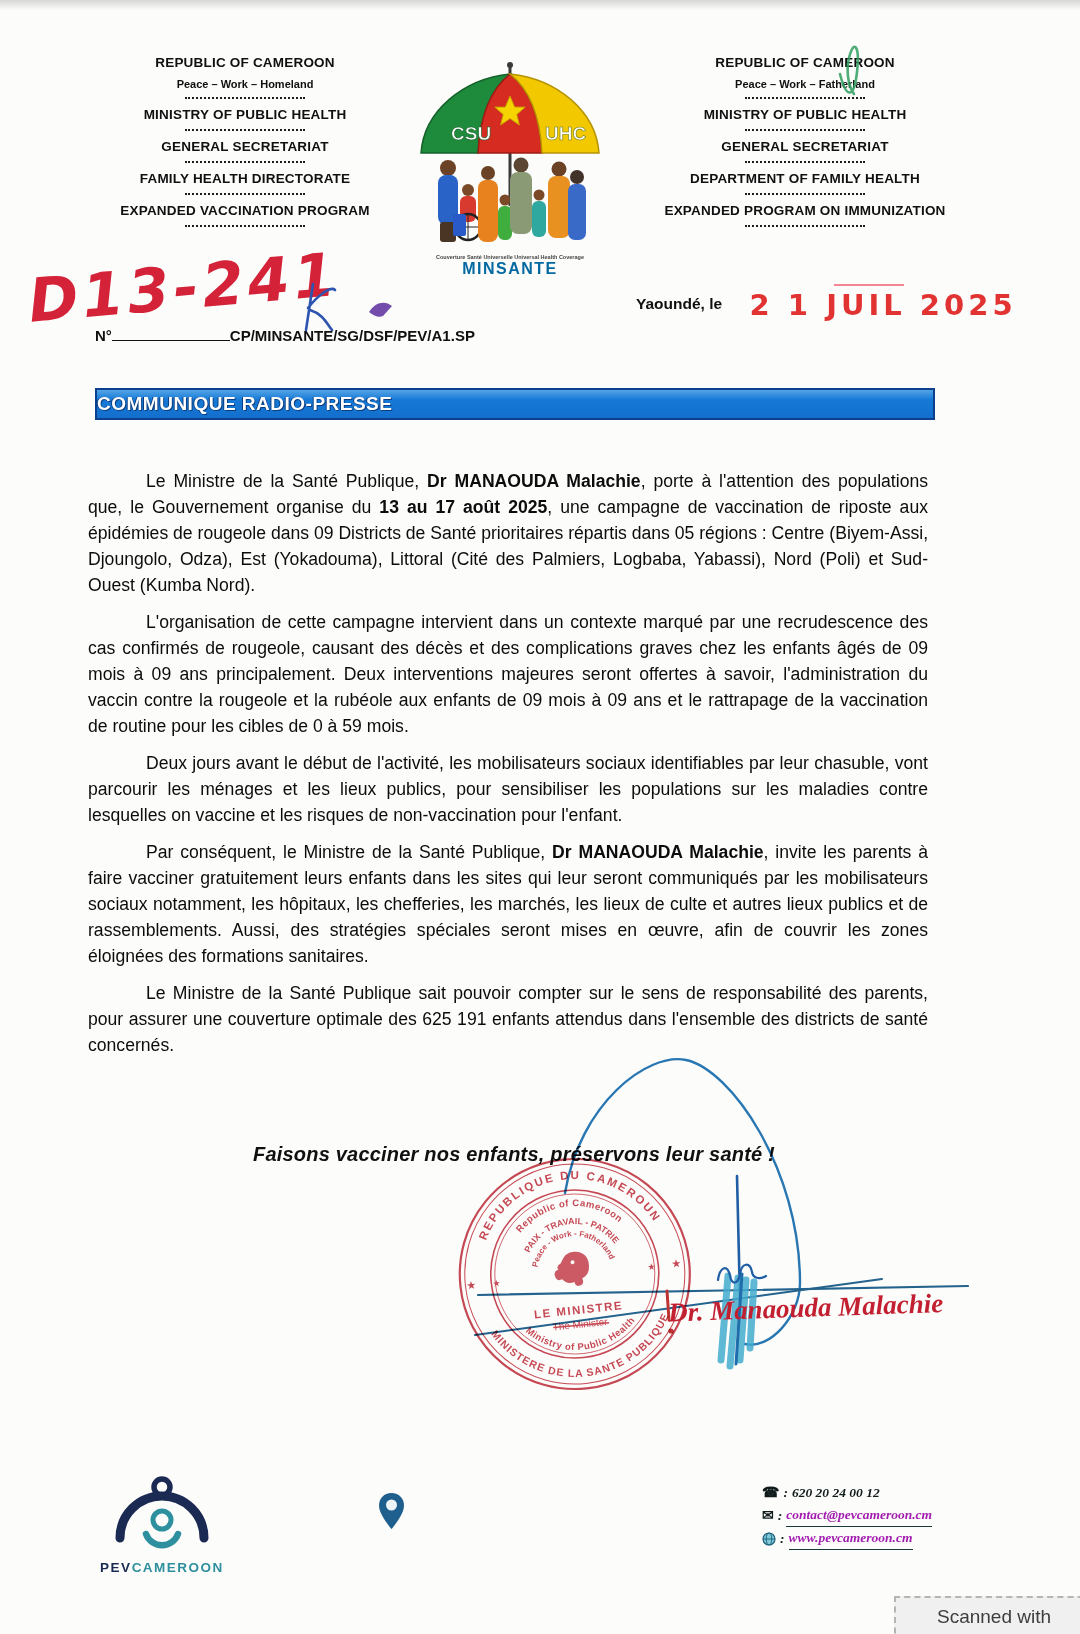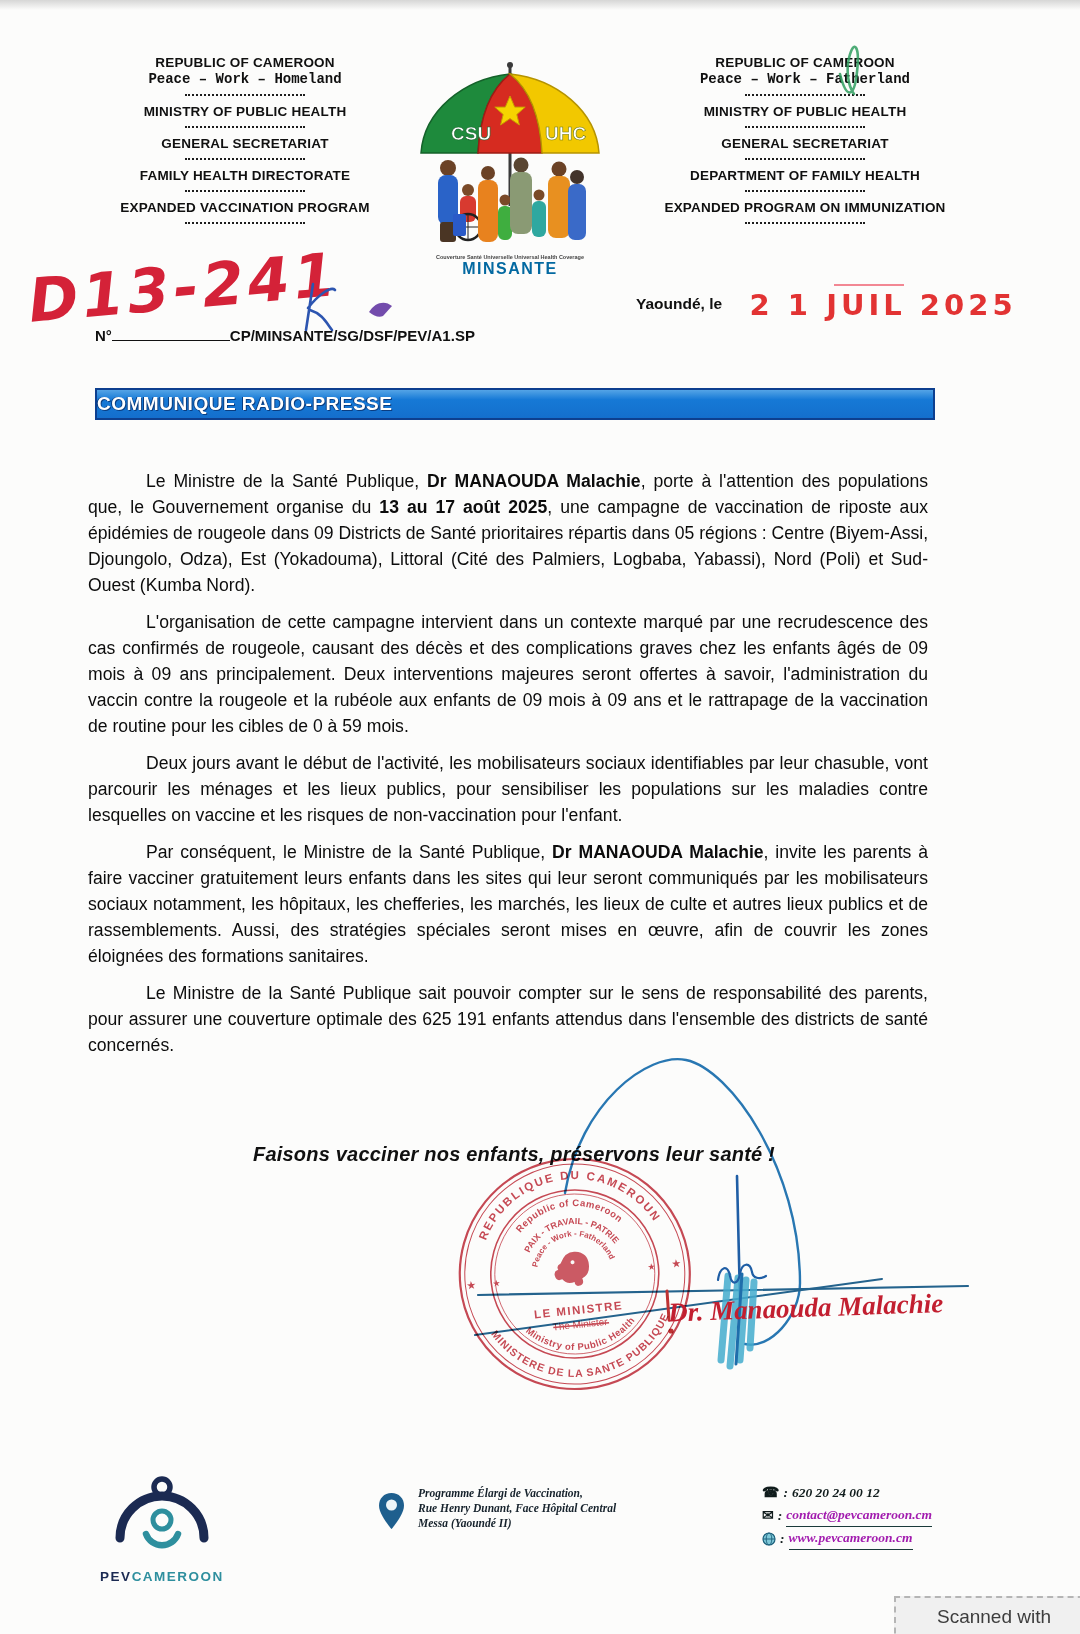--- a/index.html
+++ b/index.html
@@ -7,21 +7,21 @@
   #page{position:relative;width:1080px;height:1634px;margin:0 auto;background:#fcfcfb;
         overflow:hidden;font-family:"Liberation Sans",sans-serif;color:#101010;}
   #page::before{content:"";position:absolute;left:0;top:0;width:100%;height:10px;
         background:linear-gradient(#bdbdbd,rgba(255,255,255,0));opacity:.6;pointer-events:none;}
 
   
   .hdr-block{position:absolute;top:55px;text-align:center;}
   .hdr-left{left:80px;width:330px;}
   .hdr-right{left:635px;width:340px;}
   .hdr-line{font-weight:bold;font-size:13.5px;letter-spacing:.2px;}
-  .hdr-sub{font-weight:bold;font-size:14px;margin-top:1px;font-family:Liberation Mono, monospace;}
+  .hdr-sub{font-weight:bold;font-size:11px;margin-top:8px;}
   .sep{width:120px;border-bottom:2.5px dotted #1c1c1c;height:0;margin:7px auto 8px auto;}
   .logo-wrap{position:absolute;left:403px;top:56px;width:214px;height:222px;text-align:center;}
   .logo-caption{font-size:5.5px;color:#444;font-weight:bold;margin-top:-2px;}
   .logo-min{font-size:16px;font-weight:bold;letter-spacing:1.5px;color:#0369a1;}
   .green-check{position:absolute;left:832px;top:36px;}
 
   
   .hand-ref{position:absolute;left:28px;top:252px;width:320px;color:#d42238;
         font-size:60px;font-style:italic;font-weight:bold;transform:rotate(-5deg);
         font-family:"DejaVu Sans",sans-serif;letter-spacing:4px;}
@@ -53,21 +53,21 @@
   .stamp{position:absolute;left:452px;top:1150px;width:246px;height:252px;
         opacity:.92;mix-blend-mode:multiply;transform:rotate(-6deg);}
   .sig-svg{position:absolute;left:430px;top:1048px;width:572px;height:348px;z-index:5;
         mix-blend-mode:multiply;}
   .sig-name{position:absolute;left:668px;top:1292px;width:320px;z-index:6;
         color:#c21f30;font-family:"Liberation Serif",serif;font-style:italic;font-weight:bold;
         font-size:27px;transform:rotate(-2deg);white-space:nowrap;}
 
   
   .pev-logo{position:absolute;left:92px;top:1474px;width:140px;text-align:center;}
-  .pev-text{font-size:13.5px;font-weight:bold;letter-spacing:1.5px;margin-top:11px;
+  .pev-text{font-size:13.5px;font-weight:bold;letter-spacing:1.5px;margin-top:2px;
         font-family:"Liberation Sans",sans-serif;}
   .pev-text .b{color:#1b2a52;} .pev-text .t{color:#2e8f9e;}
   .addr-pin{position:absolute;left:378px;top:1492px;}
   .addr{position:absolute;left:418px;top:1486px;width:200px;
         font-family:"Liberation Serif",serif;font-style:italic;font-weight:bold;
         font-size:11.5px;line-height:15px;color:#16222c;}
   .contact{position:absolute;left:762px;top:1482px;width:250px;
         font-family:"Liberation Serif",serif;font-style:italic;font-weight:bold;
         font-size:13.5px;line-height:22px;color:#101c1c;white-space:nowrap;}
   .contact .row{display:flex;align-items:center;gap:4px;}
@@ -254,25 +254,20 @@
       <circle cx="60" cy="46" r="9" fill="none" stroke="#2e8f9e" stroke-width="5"></circle>
       <path d="M44,60 A 17,17 0 0 0 76,60" fill="none" stroke="#2e8f9e" stroke-width="6.5" stroke-linecap="round"></path>
     </svg>
     <div class="pev-text"><span class="b">PEV</span><span class="t">CAMEROON</span></div>
   </div>
 
   <svg class="addr-pin" width="27" height="38" viewBox="0 0 27 38">
     <path d="M13.5,1 C6,1 1,6.5 1,13.5 C1,23 13.5,37 13.5,37 C13.5,37 26,23 26,13.5 C26,6.5 21,1 13.5,1 Z" fill="#1e5f8e"></path>
     <circle cx="13.5" cy="13" r="5.5" fill="#eef5f8"></circle>
   </svg>
-  <div class="addr">
-    <div>Programme Élargi de Vaccination,</div>
-    <div>Rue Henry Dunant, Face Hôpital Central</div>
-    <div>Messa (Yaoundé II)</div>
-  </div>
 
   <div class="contact">
     <div class="row">
       <span class="glyph">☎</span>
         <span>:</span>
       <span>620 20 24 00 12</span>
     </div>
     <div class="row">
       <span class="glyph">✉</span>
         <span>:</span>

